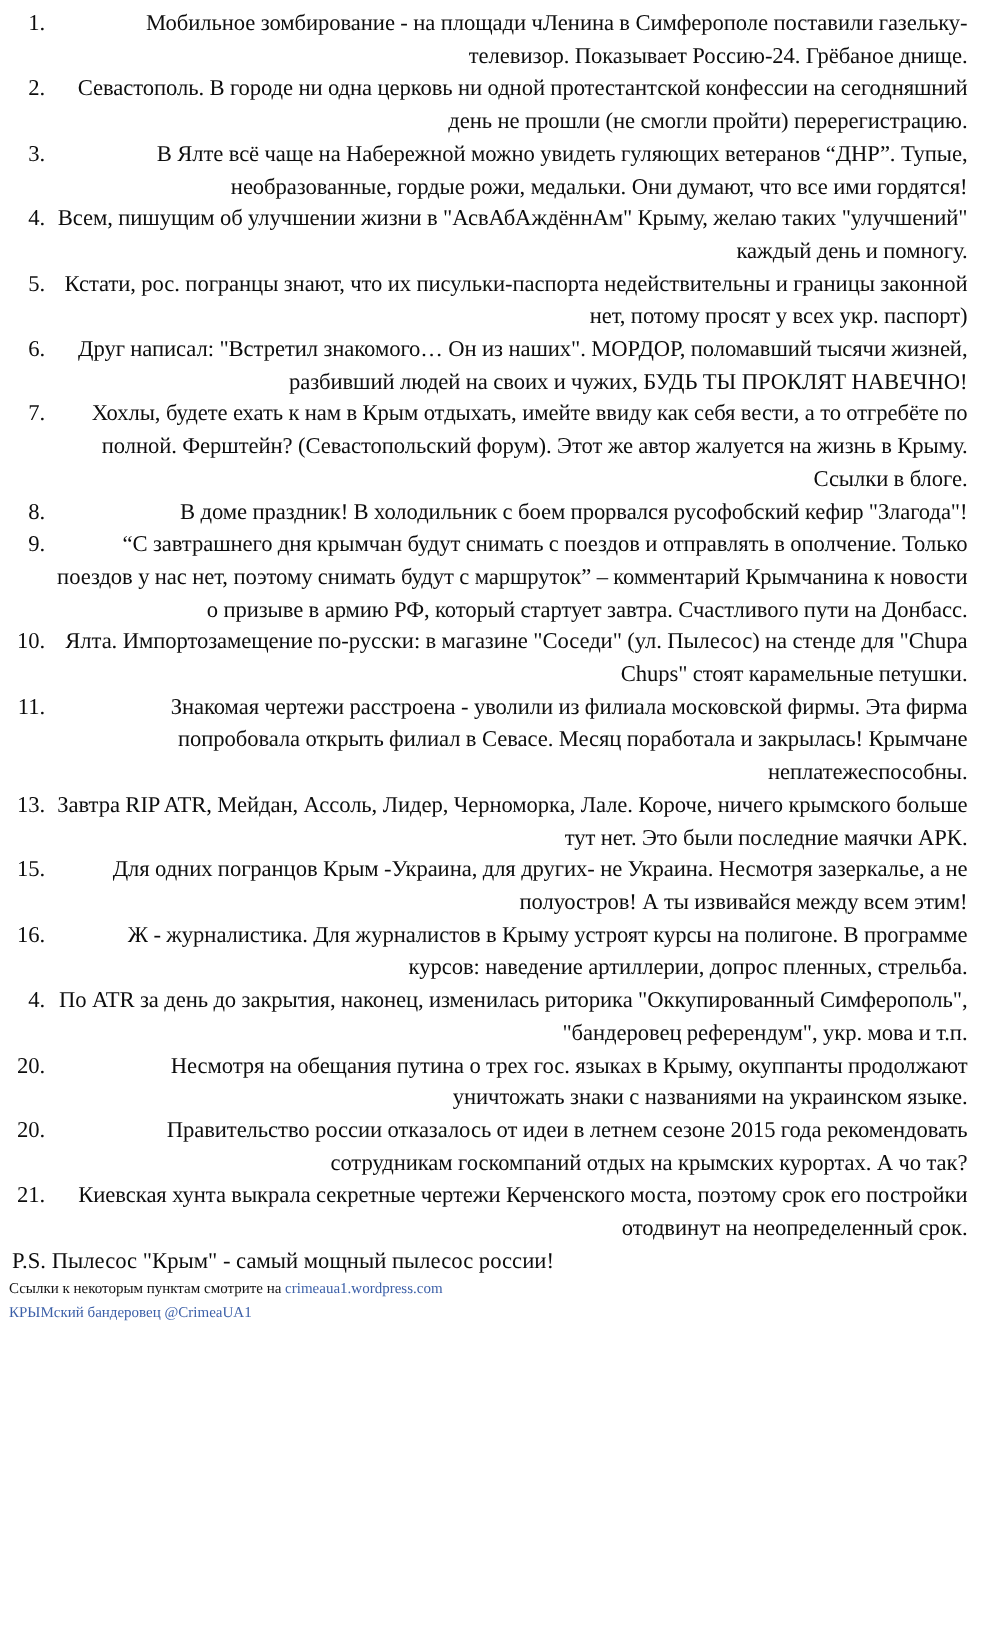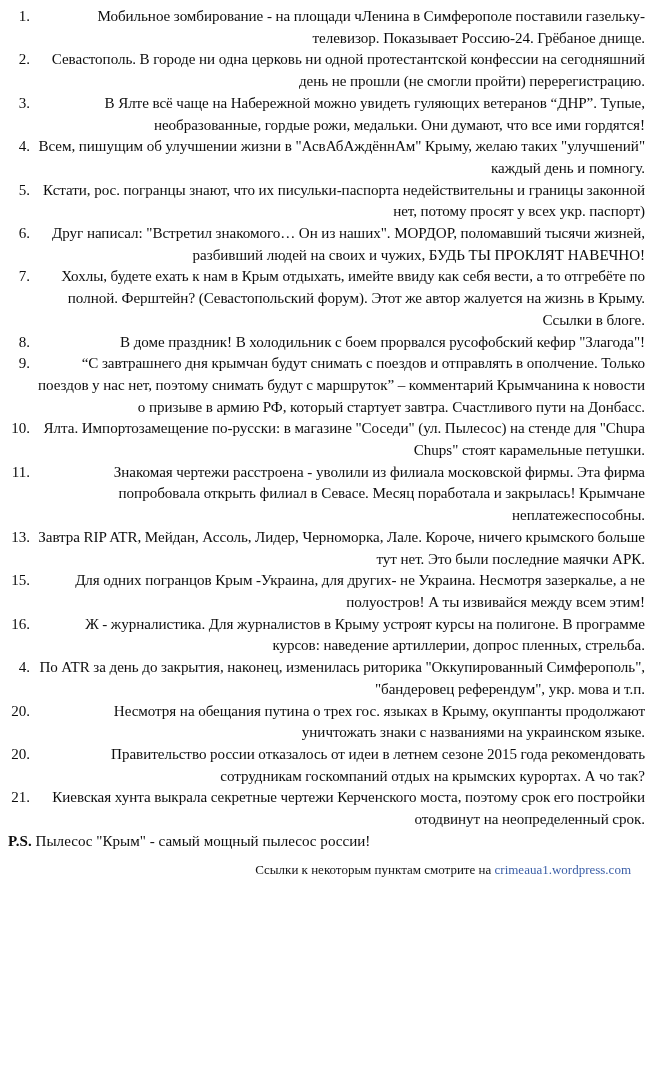--- a/index.html
+++ b/index.html
@@ -61,29 +61,27 @@
 
   
   .ps-line {
     font-size: 15.1px;
     line-height: 21.7px;
     padding-left: 2px;
     margin-top: 0px;
     white-space: nowrap;
   }
   .ps-label {
-    font-weight: bold;
+    font-weight: normal;
   }
 
   
   .footer {
-    margin-top: 10px;
-    text-align: right;
     padding-right: 14px;
-    font-size: 13px;
+    font-size: 10px;
     line-height: 15.5px;
     color: #111111;
   }
   .footer-line {
     white-space: nowrap;
   }
   .link {
     color: #3b5fa8;
   }
   .handle {
@@ -171,15 +169,18 @@
     </ol>
 
   <div class="ps-line">
     <span class="ps-label">P.S.</span><span> Пылесос "Крым" - самый мощный пылесос россии!</span>
   </div>
 
   <div class="footer">
     <div class="footer-line">
       <span>Ссылки к некоторым пунктам смотрите на </span><span class="link">crimeaua1.wordpress.com</span>
     </div>
+    <div class="footer-line">
+      <span class="link">КРЫМский бандеровец </span><span class="handle">@CrimeaUA1</span>
+    </div>
   </div>
 
 </div>
 
 </body></html>

